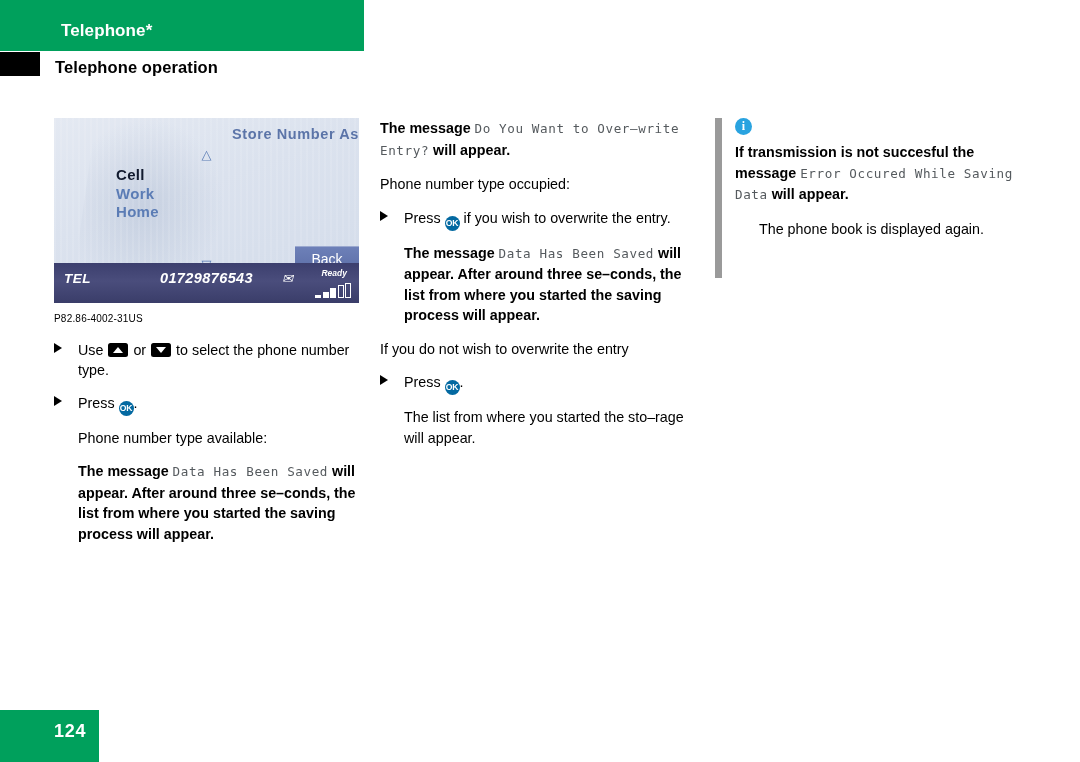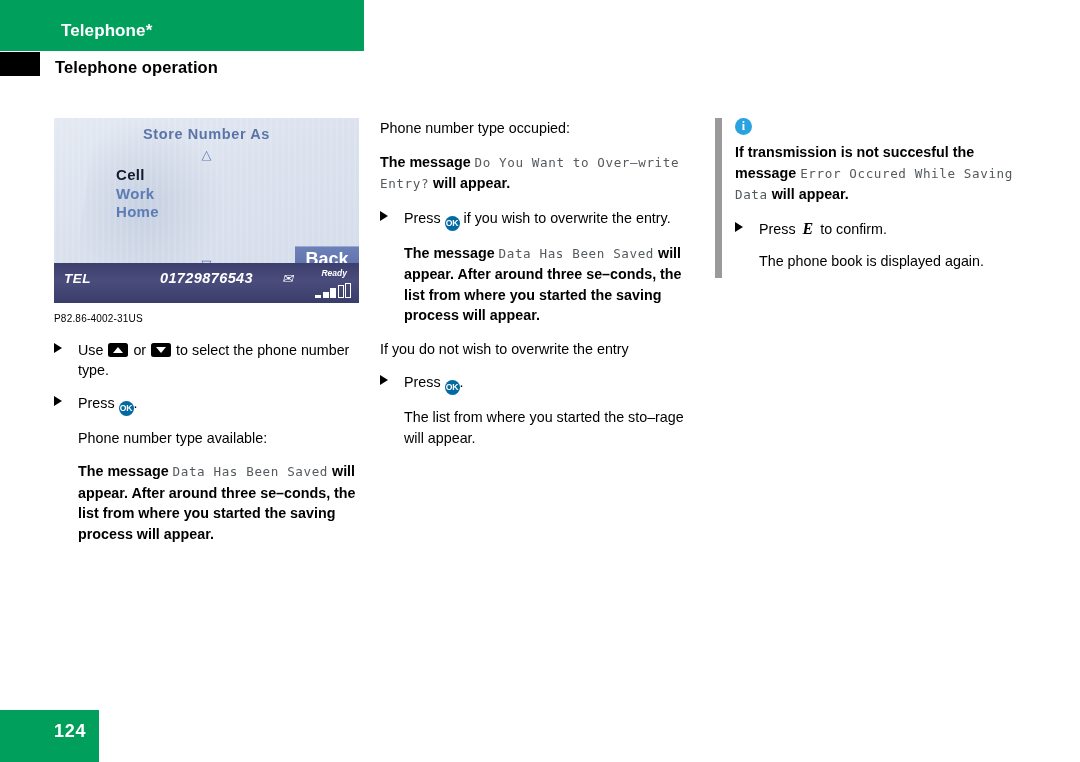--- a/index.html
+++ b/index.html
@@ -79,21 +79,21 @@
     content: "";
     position: absolute;
     left: 0; top: 0; right: 0; bottom: 0;
     background:
       repeating-linear-gradient(90deg, rgba(255,255,255,.10) 0 2px, rgba(0,0,0,0) 2px 6px);
     pointer-events: none;
   }
   .dev-title {
     position: absolute;
     top: 6px; left: 0; right: 0;
-    text-align: center;
+    text-align: right;
     color: #5b74a8;
     font-size: 14.5px;
     font-weight: bold;
     letter-spacing: .6px;
     z-index: 3;
   }
   .dev-tri {
     position: absolute;
     left: 0; right: 0;
     text-align: center;
@@ -117,22 +117,22 @@
     letter-spacing: .3px;
   }
   .dev-item.sel { color: #111a2e; }
   .dev-back {
     position: absolute;
     right: 0; top: 128px;
     width: 64px; height: 24px;
     background: linear-gradient(180deg,#6d80b8 0%, #5d6fa8 100%);
     border-top: 1px solid #9aa8cf;
     color: #ffffff;
-    font-size: 18px;
-    font-weight: bold;
+    font-size: 14px;
+    font-weight: normal;
     display: flex;
     align-items: center;
     justify-content: center;
     z-index: 4;
   }
   .dev-status {
     position: absolute;
     left: 0; right: 0; bottom: 0;
     height: 40px;
     background: linear-gradient(180deg,#3c3f6e 0%, #4a4d7c 45%, #3a3d69 100%);
@@ -368,27 +368,27 @@
 
   <div class="para indent">
     <span class="b">The message</span>
     <span class="mono">Data Has Been Saved</span>
     <span class="b">will appear. After around three se–conds, the list from where you started the saving process will appear.</span>
   </div>
 </div>
 
 <div class="col col-mid">
 
-  <div class="para">Phone number type occupied:</div>
-
   <div class="para">
     <span class="b">The message</span>
     <span class="mono">Do You Want to Over–write Entry?</span>
     <span class="b">will appear.</span>
   </div>
+
+  <div class="para">Phone number type occupied:</div>
 
   <div class="step">
     <span class="bullet"></span>
     <span>Press</span>
     <span class="okkey">OK</span>
     <span>if you wish to overwrite the entry.</span>
   </div>
 
   <div class="para indent">
     <span class="b">The message</span>
@@ -413,26 +413,20 @@
     <div class="note-bar"></div>
     <div class="info-icon">i</div>
 
     <div class="note-body">
       <div class="para">
         <span class="b">If transmission is not succesful the message</span>
         <span class="mono">Error Occured While Saving Data</span>
         <span class="b">will appear.</span>
       </div>
 
-      <div class="step">
-        <span class="bullet"></span>
-        <span>Press</span>
-        <span class="ekey">E</span>
-        <span>to confirm.</span>
-      </div>
 
       <div class="para indent">The phone book is displayed again.</div>
     </div>
   </div>
 </div>
 
 <div class="footer-box"></div>
 <div class="footer-page">124</div>
 
 </body></html>

